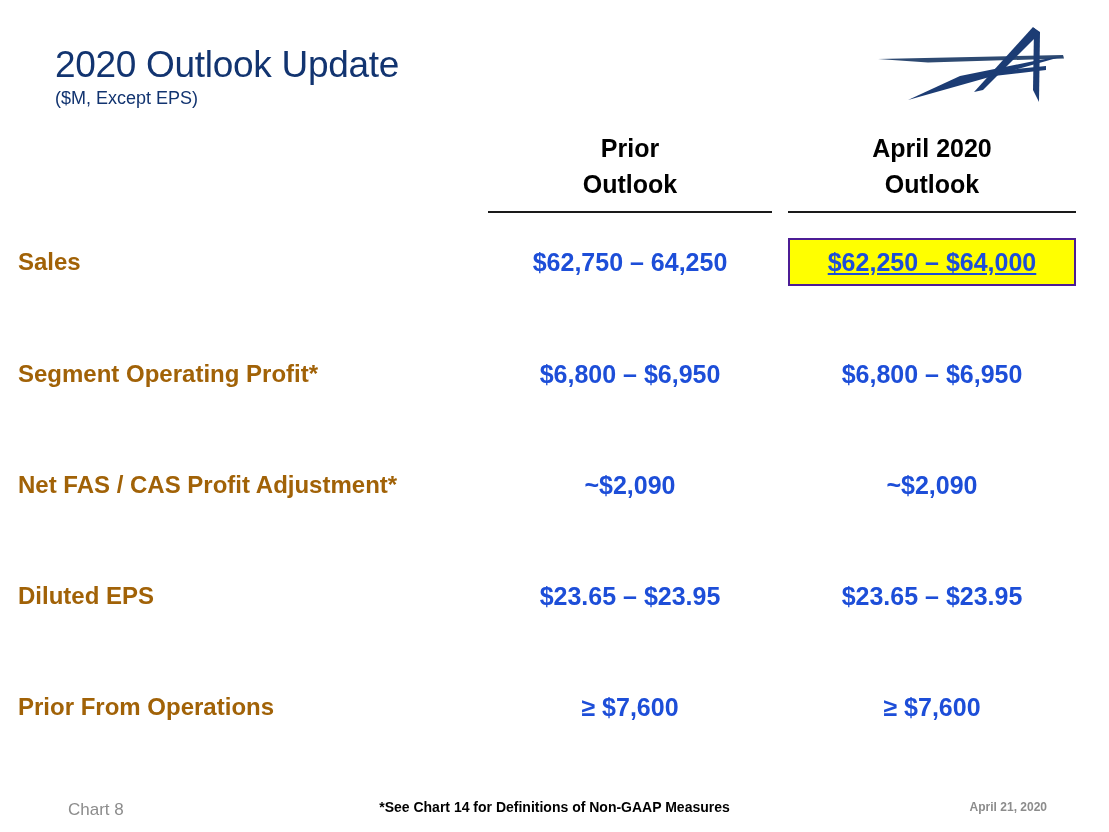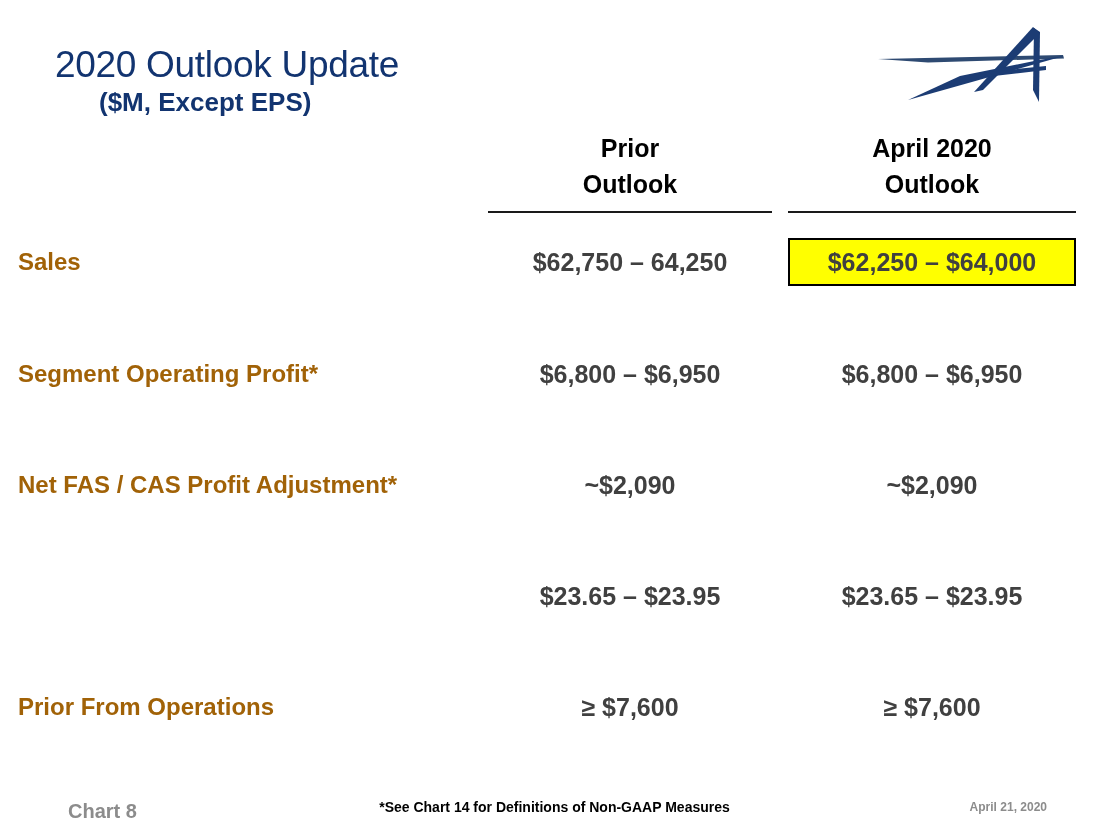--- a/index.html
+++ b/index.html
@@ -30,27 +30,26 @@
   }
   .slide-title {
     font-size: 37px;
     font-weight: normal;
     color: #123470;
     line-height: 1.0;
     letter-spacing: -0.3px;
     white-space: nowrap;
   }
   .slide-subtitle {
-    font-size: 26px;
-    font-weight: bold;
+    font-size: 18px;
+    font-weight: normal;
     color: #123470;
     line-height: 1.0;
     margin-top: 6px;
     white-space: nowrap;
-    margin-left: 44px;
   }
 
   
   .logo {
     position: absolute;
     left: 868px;
     top: 20px;
     width: 210px;
     height: 90px;
   }
@@ -106,41 +105,42 @@
   }
   .row-value {
     position: absolute;
     top: 0;
     height: 46px;
     display: flex;
     align-items: center;
     justify-content: center;
     font-size: 25px;
     font-weight: bold;
-    color: #404040;
+    color: #1d4ed8;
     white-space: nowrap;
   }
   .row-value.c1 { left: 488px; width: 284px; }
   .row-value.c2 { left: 788px; width: 288px; }
 
   .row-value.highlight {
     background: #ffff00;
-    border: 2px solid #000000;
+    border: 2px solid #4c1d95;
     box-sizing: border-box;
     height: 48px;
     top: -1px;
+    text-decoration: underline;
   }
 
   
   .footer-left {
     position: absolute;
     left: 68px;
     top: 800px;
-    font-size: 20px;
-    font-weight: bold;
+    font-size: 17px;
+    font-weight: normal;
     color: #8c8c8c;
     white-space: nowrap;
   }
   .footer-center {
     position: absolute;
     left: 0;
     top: 799px;
     width: 1109px;
     text-align: center;
     font-size: 14px;
@@ -209,20 +209,21 @@
       <div class="row-value c2">$6,800 – $6,950</div>
     </div>
 
     <div class="row" style="top:462px">
       <div class="row-label">Net FAS / CAS Profit Adjustment*</div>
       <div class="row-value c1">~$2,090</div>
       <div class="row-value c2">~$2,090</div>
     </div>
 
     <div class="row" style="top:573px">
+      <div class="row-label">Diluted EPS</div>
       <div class="row-value c1">$23.65 – $23.95</div>
       <div class="row-value c2">$23.65 – $23.95</div>
     </div>
 
     <div class="row" style="top:684px">
       <div class="row-label">Prior From Operations</div>
       <div class="row-value c1">≥ $7,600</div>
       <div class="row-value c2">≥ $7,600</div>
     </div>
 

